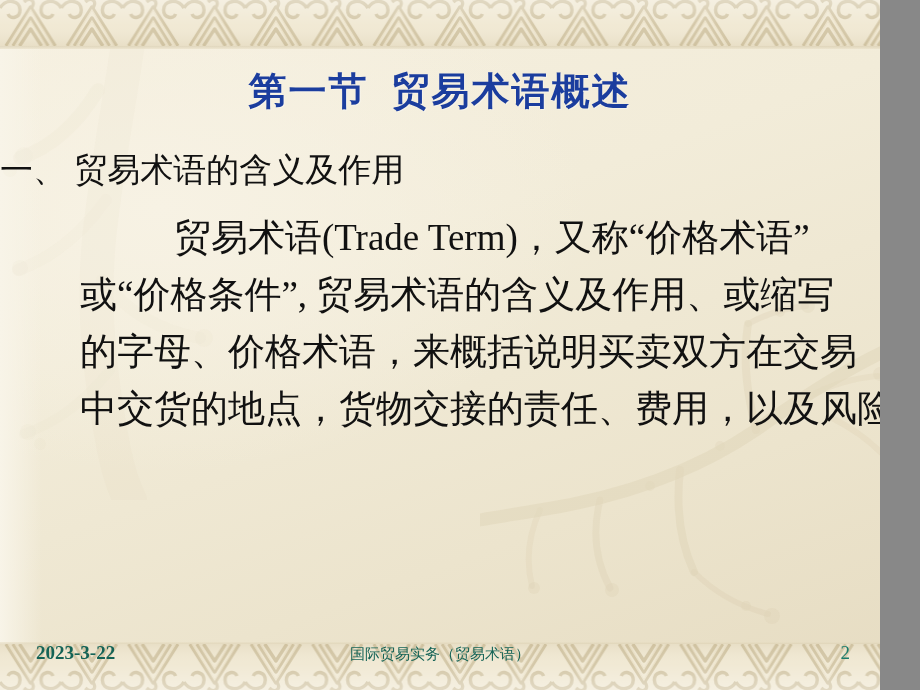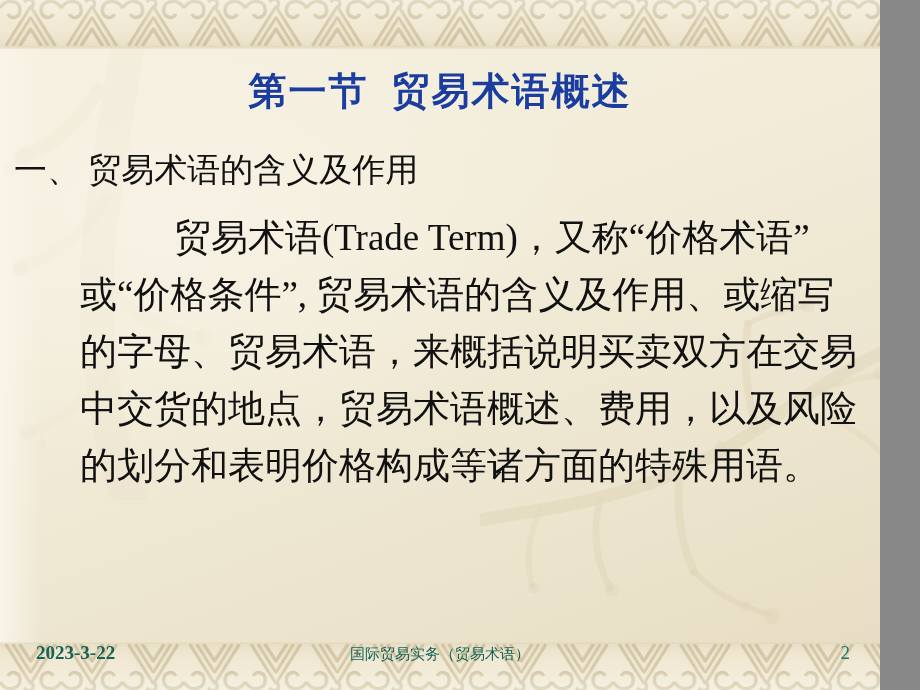--- a/index.html
+++ b/index.html
@@ -99,21 +99,21 @@
     white-space: pre;
   }
 
   
   .body-area {
     position: absolute;
     left: 0; right: 0;
     top: 150px;
   }
   .heading-1 {
-    margin: 0 0 18px 14px;
+    margin: 0 0 18px 0;
     font-size: 33px;
     color: #111111;
     line-height: 1.25;
     font-family: "Liberation Serif", "DejaVu Serif", serif;
     white-space: pre;
   }
   .para {
     margin: 16px;
     padding-left: 64px;
     padding-right: 34px;
@@ -252,23 +252,22 @@
   </div>
   <div class="band-rule-top"></div>
 
   <div class="slide-title">第一节  贸易术语概述</div>
 
   <div class="body-area">
     <div class="heading-1">一、 贸易术语的含义及作用</div>
     <div class="para">
       <span class="pline first">贸易术语(Trade Term)，又称“价格术语”</span>
       <span class="pline">或“价格条件”, 贸易术语的含义及作用、或缩写</span>
-      <span class="pline">的字母、贸易术语，来概括说明买卖双方在交易</span>
-      <span class="pline">中交货的地点，贸易术语概述、费用，以及风险</span>
-      <span class="pline">的划分和表明价格构成等诸方面的特殊用语。</span>
+      <span class="pline">的字母、价格术语，来概括说明买卖双方在交易</span>
+      <span class="pline">中交货的地点，货物交接的责任、费用，以及风险</span>
     </div>
   </div>
 
   <div class="band-rule-bottom"></div>
   <div class="border-strip border-bottom">
     <div class="tile-row">
       <svg width="920" height="46" viewBox="0 0 920 46" xmlns="http://www.w3.org/2000/svg">
         <rect width="920" height="46" fill="url(#knot)"></rect>
         <rect width="920" height="46" fill="url(#bandShade)"></rect>
       </svg>

